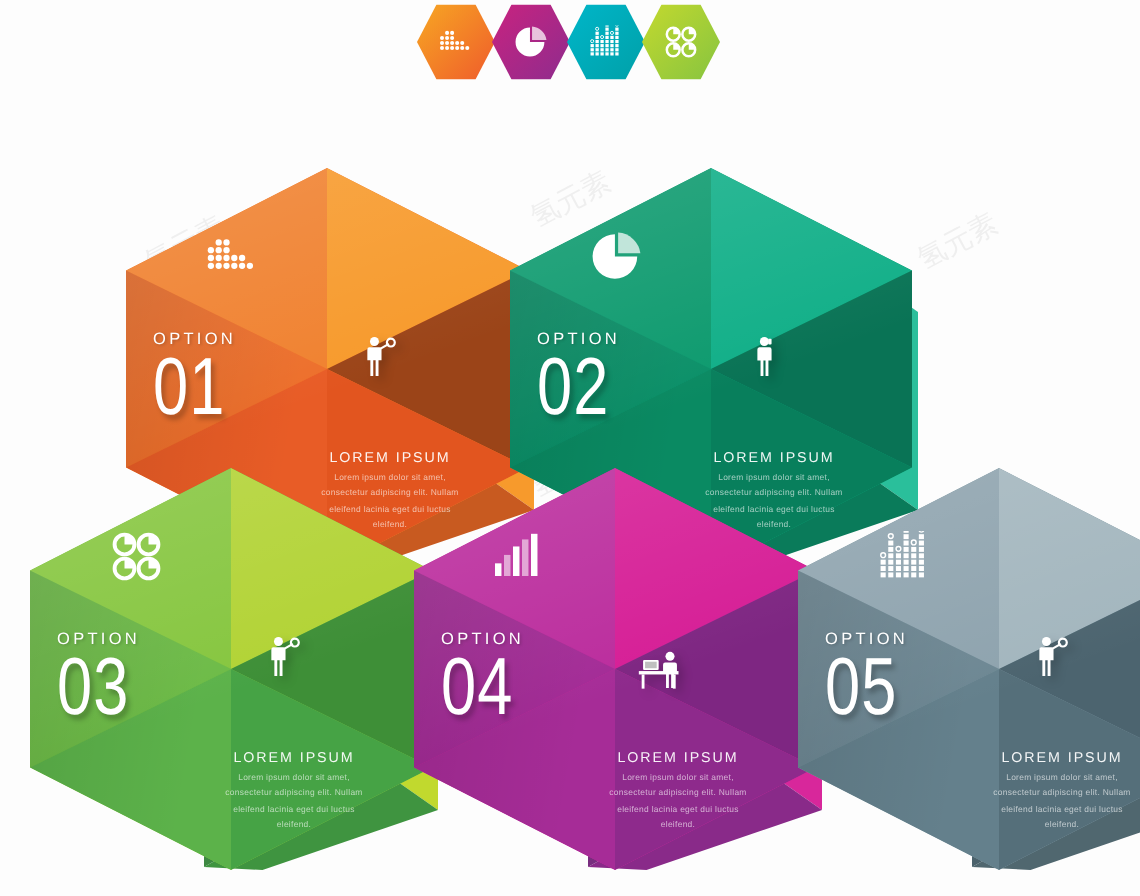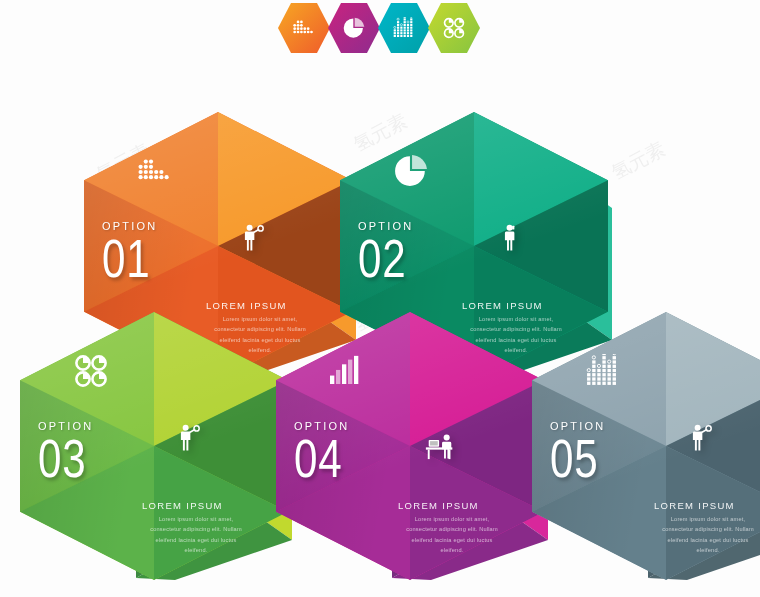--- a/index.html
+++ b/index.html
@@ -27,21 +27,21 @@
   
   .optlabel { position:absolute; color:#fff; letter-spacing:2.2px;
               font-size:11px; font-family:"Liberation Sans", sans-serif;
               text-shadow:1px 1px 2px rgba(0,0,0,.22); }
   .optnum   { position:absolute; color:#fff; font-size:54px; line-height:.92;
               font-weight:400; letter-spacing:1px;
               font-family:"Liberation Sans", sans-serif;
               transform:scaleX(.78); transform-origin:left top;
               text-shadow:3px 3px 4px rgba(0,0,0,.25); }
   .lorem-h  { position:absolute; color:rgba(255,255,255,.93); font-size:9.5px;
-              letter-spacing:1.3px; text-align:left; width:108px; }
+              letter-spacing:1.3px; text-align:center; width:108px; }
   .lorem-b  { position:absolute; color:rgba(255,255,255,.62); font-size:5.6px;
               line-height:1.85; text-align:center; width:96px; letter-spacing:.2px; }
   .ico      { position:absolute; }
   .person   { position:absolute; }
 
   
   .wm { position:absolute; color:rgba(120,120,120,.10); font-size:19px;
         font-family:"DejaVu Sans", sans-serif; transform:rotate(-28deg);
         white-space:nowrap; pointer-events:none; user-select:none; }
 </style>

